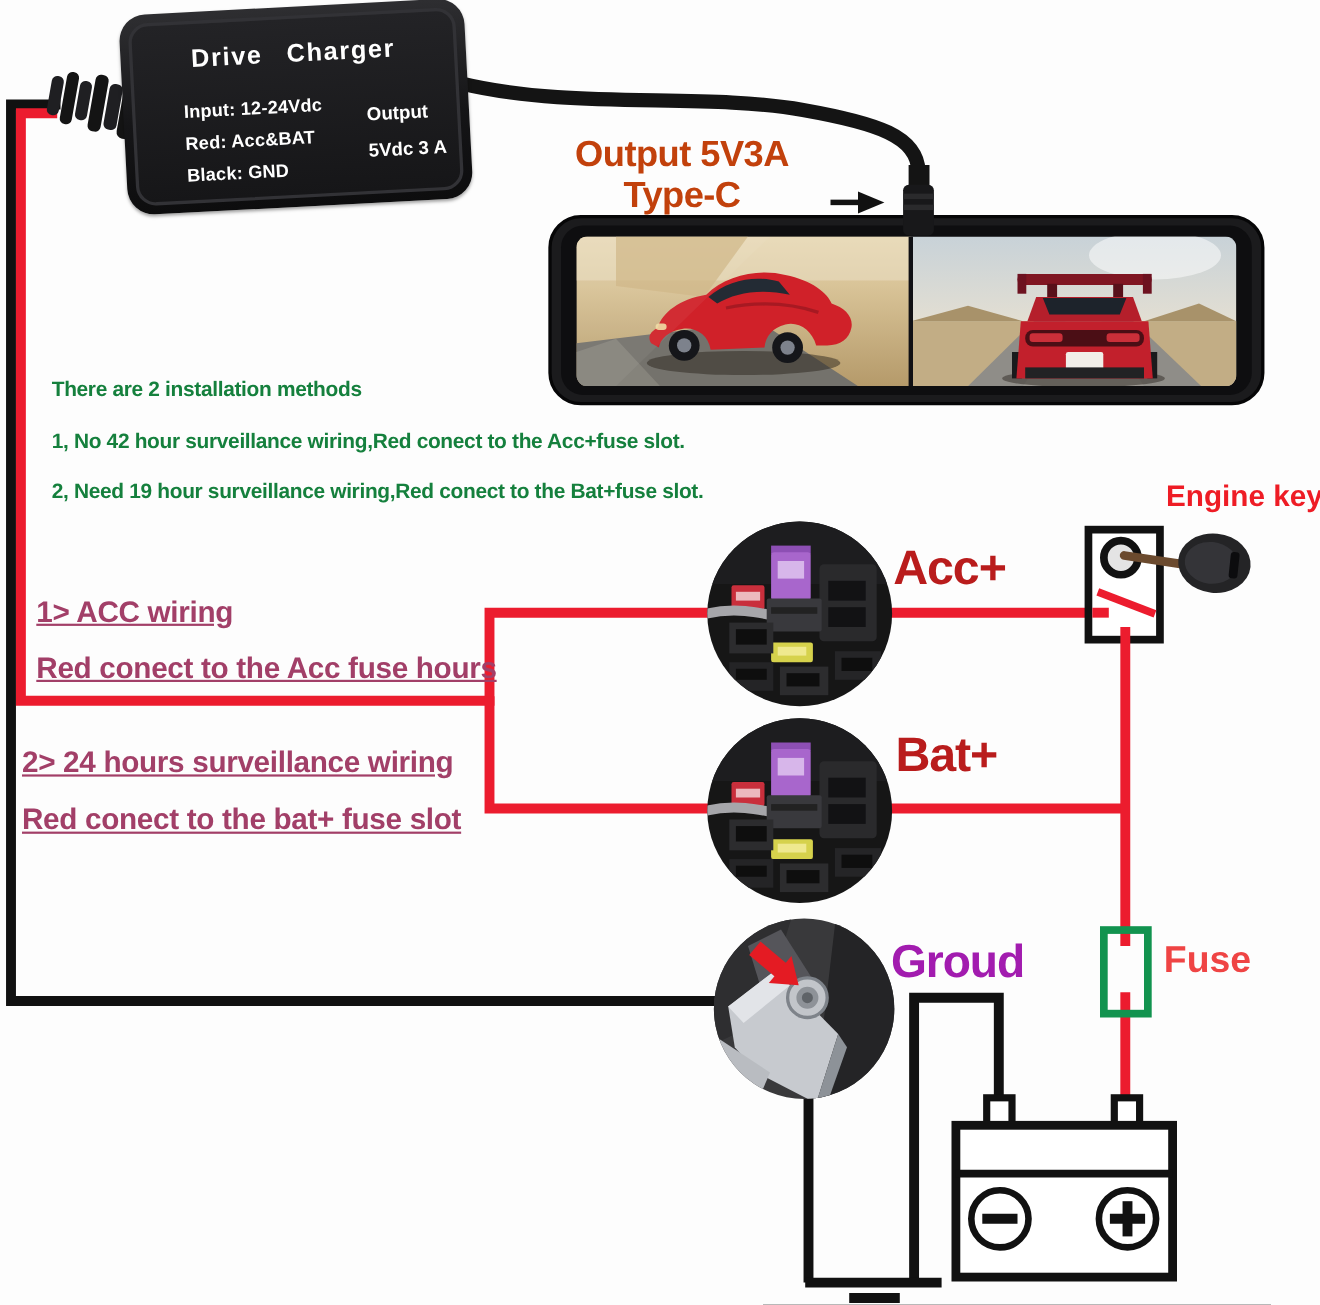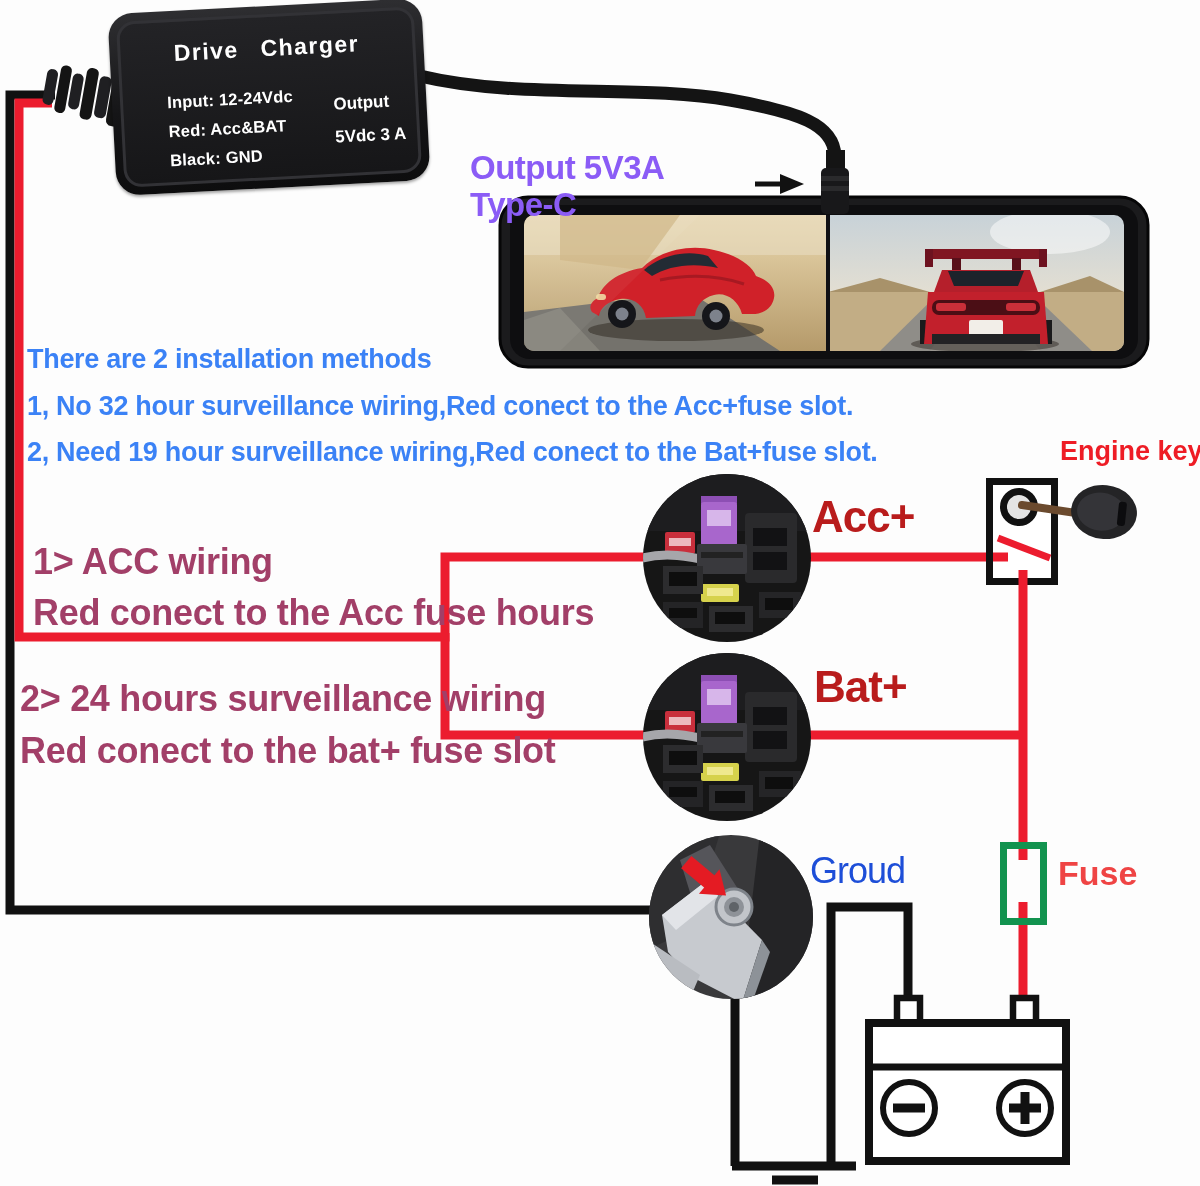--- a/index.html
+++ b/index.html
@@ -25,27 +25,27 @@
   .charger-title{
     margin-top:18px;text-align:center;color:#fff;font-size:23px;font-weight:bold;
     letter-spacing:1.5px;word-spacing:14px;
   }
   .charger-specs{position:absolute;left:44px;top:66px;color:#fff;font-size:16.5px;
     font-weight:bold;line-height:29px;letter-spacing:.2px;}
   .charger-output{position:absolute;left:210px;top:74px;color:#fff;font-size:17px;
     font-weight:bold;line-height:33px;}
   
   .lbl{position:absolute;z-index:3;white-space:nowrap;}
-  .red-note{color:#3b82f6;font-size:27px;font-weight:bold;letter-spacing:-.3px;}
-  .purple-note{color:#a23f68;font-size:36px;font-weight:bold;letter-spacing:-.3px;}
-  .out5v{left:470px;top:121px;width:300px;text-align:left;color:#8b5cf6;
-    font-size:33px;font-weight:bold;line-height:37px;letter-spacing:-.5px;margin-top:28px;}
+  .red-note{color:#15803d;font-size:19px;font-weight:bold;letter-spacing:-.3px;margin-left:20px;}
+  .purple-note{color:#a23f68;font-size:27px;font-weight:bold;letter-spacing:-.3px;text-decoration:underline;}
+  .out5v{left:470px;top:121px;width:300px;text-align:center;color:#c2410c;
+    font-size:33px;font-weight:bold;line-height:37px;letter-spacing:-.5px;}
   .big-red{color:#b91c1c;font-size:44px;font-weight:bold;letter-spacing:-1px;}
   .lbl-enginekey{left:1060px;top:436px;color:#ee1c25;font-size:27px;font-weight:bold;}
-  .lbl-groud{left:810px;top:850px;color:#1d4ed8;font-size:36px;font-weight:400;letter-spacing:-1px;}
+  .lbl-groud{left:810px;top:850px;color:#a21caf;font-size:42px;font-weight:700;letter-spacing:-1px;}
   .lbl-fuse{left:1058px;top:854px;color:#ef4444;font-size:34px;font-weight:bold;}
 </style>
 </head>
 <body>
 
 <div class="canvas">
 
 <svg class="art layer" width="1200" height="1186" viewBox="0 0 1200 1186">
   <defs>
     <linearGradient id="gSand" x1="0" y1="0" x2="0" y2="1">
@@ -265,21 +265,21 @@
     </div>
   </div>
 </div>
 
 <div class="lbl out5v">
   <div>Output 5V3A</div>
   <div>Type-C</div>
 </div>
 
 <div class="lbl red-note" style="left:27px;top:344px">There are 2 installation methods</div>
-<div class="lbl red-note" style="left:27px;top:391px">1, No 32 hour surveillance wiring,Red conect to the Acc+fuse slot.</div>
+<div class="lbl red-note" style="left:27px;top:391px">1, No 42 hour surveillance wiring,Red conect to the Acc+fuse slot.</div>
 <div class="lbl red-note" style="left:27px;top:437px">2, Need 19 hour surveillance wiring,Red conect to the Bat+fuse slot.</div>
 
 <div class="lbl purple-note" style="left:33px;top:541px">1&gt; ACC wiring</div>
 <div class="lbl purple-note" style="left:33px;top:592px">Red conect to the Acc fuse hours</div>
 <div class="lbl purple-note" style="left:20px;top:678px">2&gt; 24 hours surveillance wiring</div>
 <div class="lbl purple-note" style="left:20px;top:730px">Red conect to the bat+ fuse slot</div>
 
 <div class="lbl big-red" style="left:812px;top:492px">Acc+</div>
 <div class="lbl big-red" style="left:814px;top:662px">Bat+</div>
 <div class="lbl lbl-enginekey">Engine key</div>

